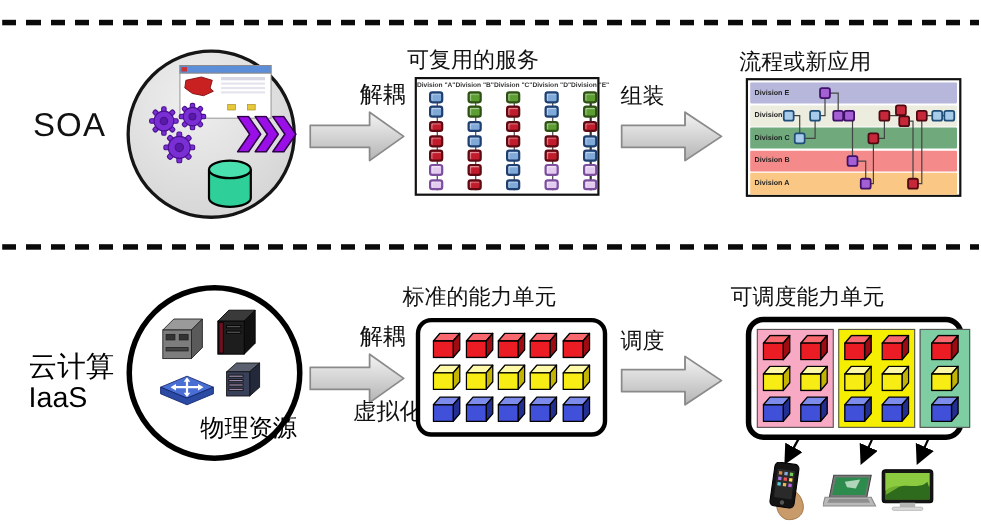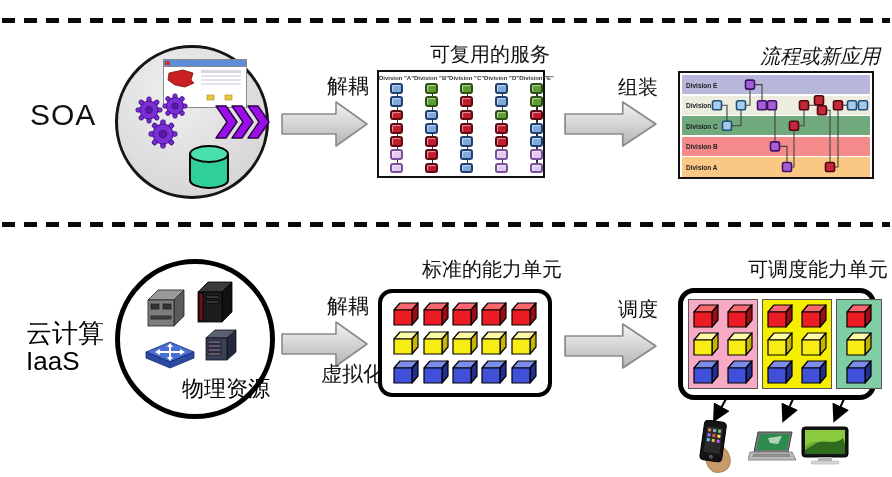--- a/index.html
+++ b/index.html
@@ -3,21 +3,21 @@
 <meta charset="utf-8">
 <style>
   html,body{margin:0;padding:0;background:#fff;}
   #canvas{position:relative;width:892px;height:477px;background:#fff;overflow:hidden;
           font-family:"Liberation Sans","DejaVu Sans",sans-serif;color:#000;}
   .abs{position:absolute;}
   .dash{position:absolute;left:2px;width:888px;height:5px;
         background:repeating-linear-gradient(90deg,#0a0a0a 0 13px,transparent 13px 22px);}
   .biglabel{font-size:30px;letter-spacing:1px;color:#111;}
   .cnlabel{font-size:21px;color:#111;text-align:right;white-space:nowrap;}
-  .title{font-size:20px;color:#111;text-align:right;white-space:nowrap;}
+  .title{font-size:20px;color:#111;text-align:left;white-space:nowrap;}
   .circle1{position:absolute;left:115px;top:45px;width:148px;height:148px;border-radius:50%;
            border:3px solid #151515;background:radial-gradient(circle at 40% 30%,#efefef,#cfcfcf);}
   .circle2{position:absolute;left:115px;top:259px;width:150px;height:150px;border-radius:50%;
            border:5px solid #000;background:#fff;}
   .svc-wrap{position:absolute;left:377px;top:70px;width:168px;height:108px;border:2px solid #111;
             background:#fff;display:flex;justify-content:space-evenly;padding-top:3px;box-sizing:border-box;}
   .svc-col{position:relative;display:flex;flex-direction:column;align-items:center;}
   .svc-col::before{content:"";position:absolute;top:12px;bottom:3px;left:50%;width:1.5px;background:#333;}
   .svc-head{font-size:6px;font-weight:bold;color:#333;white-space:nowrap;margin-bottom:2px;z-index:1;}
   .svc-sq{position:relative;z-index:1;width:9px;height:9px;border:2px solid;border-radius:3px;
@@ -177,21 +177,21 @@
           <div class="svc-sq" style="background: rgb(227, 203, 240); border-color: rgb(123, 78, 158);"></div>
         </div>
       </div>
   </div>
 
   <div class="abs title" style="left:564px;top:74px;width:94px;">组装</div>
   <svg class="svgabs" style="left:564px;top:100px;" width="94" height="48" viewBox="0 0 88 48" preserveAspectRatio="none">
     <polygon points="1,14 55,14 55,2 86,24 55,46 55,34 1,34" fill="url(#ag)" stroke="#8a8a8a" stroke-width="1.6" stroke-linejoin="round"></polygon>
   </svg>
 
-  <div class="abs title" style="left:672px;top:43px;width:208px;font-style:italic;">流程或新应用</div>
+  <div class="abs title" style="left:672px;top:43px;width:208px;">流程或新应用</div>
   <div class="proc-wrap">
     <div>
         <div class="lane" style="background: rgb(183, 183, 219);">
           <span class="lane-label">Division E</span>
         </div>
         <div class="lane" style="background: rgb(236, 236, 223);">
           <span class="lane-label">Division D</span>
         </div>
         <div class="lane" style="background: rgb(111, 169, 124);">
           <span class="lane-label">Division C</span>

